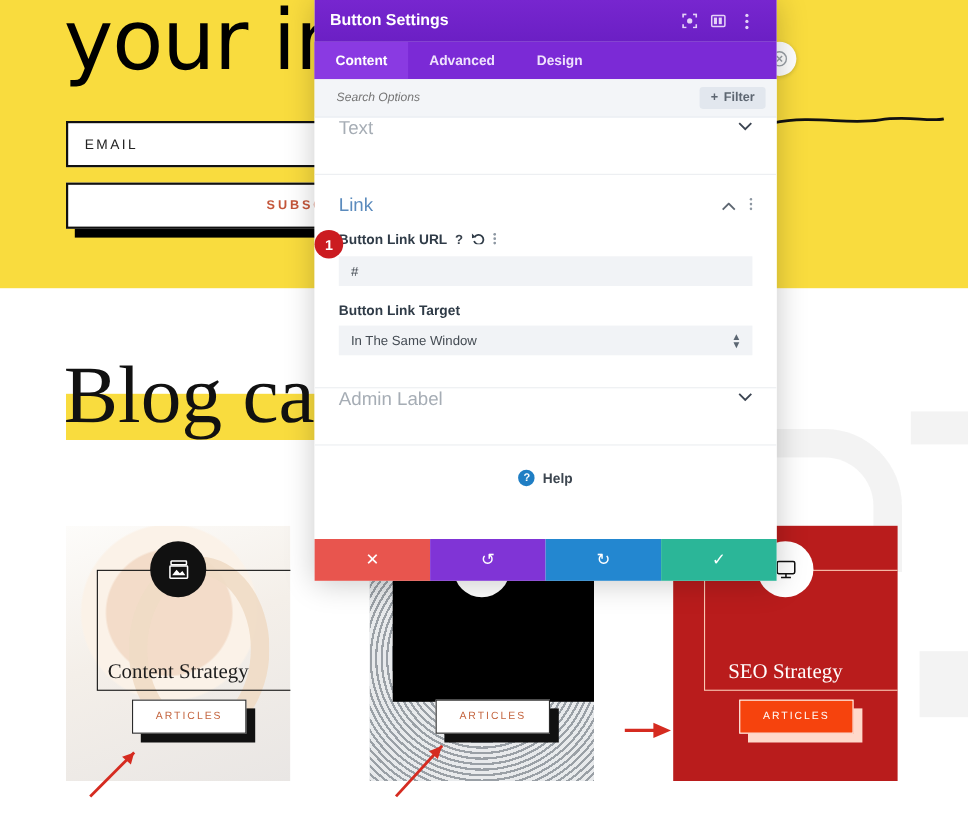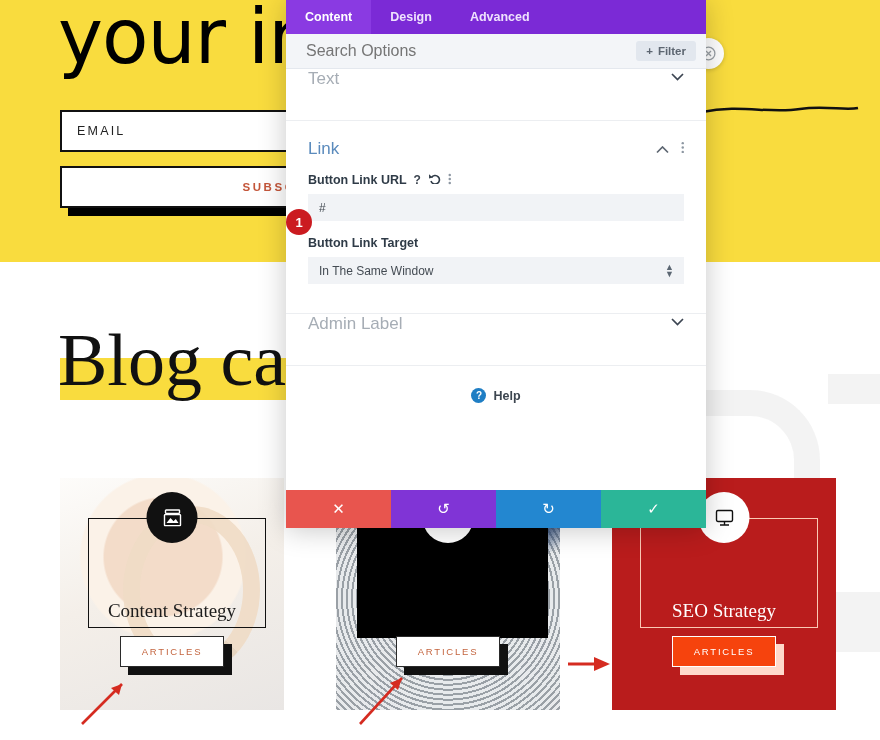--- a/index.html
+++ b/index.html
@@ -63,21 +63,21 @@
   }
   .deco-rect {
     position: absolute; left: 828px; top: 374px; width: 52px; height: 30px; background: #f3f3f3;
   }
   .deco-rect2 {
     position: absolute; left: 836px; top: 592px; width: 44px; height: 60px; background: #f3f3f3;
   }
 
   
   .card {
-    position: absolute; top: 478px; width: 224px; height: 232px; overflow: hidden;
+    position: absolute; top: 478px; width: 204px; height: 232px; overflow: hidden;
   }
   .card1 { left: 60px; }
   .card2 { left: 336px; }
   .card3 { left: 612px; background: #b91c1c; }
   .card-photo { position: absolute; inset: 0; }
   .c1-photo {
     background:
       radial-gradient(circle at 46% 34%, #f3dcc9 0 30%, rgba(243,220,201,0) 31%),
       radial-gradient(circle at 46% 34%, #fbf2e8 0 42%, rgba(251,242,232,0) 43%),
       linear-gradient(160deg, #fdfcfa 0%, #f4efe9 45%, #e9e6e4 100%);
@@ -158,21 +158,21 @@
     padding: 0 19px; display: flex; align-items: center;
     color: #efe2fd; font-size: 12.5px; font-weight: 700;
   }
   .m-tab.active { background: #8a3ae2; color: #fff; }
   .m-search {
     height: 35px; background: #f3f5f8; border-bottom: 1px solid #e4e8ee;
     display: flex; align-items: center; padding: 0 10px 0 20px; flex: none;
   }
   .m-search-input {
     flex: 1; border: none; background: transparent; outline: none;
-    font-family: "Liberation Sans", sans-serif; font-size: 16px; color: #9aa3ad;
+    font-family: "Liberation Sans", sans-serif; font-size: 11px; color: #9aa3ad; font-style: italic;
   }
   .m-filter {
     background: #e2e7ee; color: #5d6671; font-size: 11.5px; font-weight: 700;
     padding: 4px 10px; border-radius: 3px; display: flex; align-items: center; gap: 5px;
   }
   .m-body { flex: 1; overflow: hidden; background: #fff; }
 
   .sec-collapsed {
     height: 52px; display: flex; align-items: flex-start; padding: 0 22px;
     border-bottom: 1px solid #eceef1;
@@ -311,25 +311,48 @@
     <path d="M46 6 L34 11 L42 18 Z" fill="#d52b20"></path>
   </svg>
   <svg class="red-arrow ra3" width="46" height="24" viewBox="0 0 46 24">
     <path d="M2 12 H32" stroke="#d52b20" stroke-width="3"></path>
     <path d="M44 12 L28 5 L28 19 Z" fill="#d52b20"></path>
   </svg>
 </div>
 
 <div id="modal">
 
+  <div class="m-header">
+    <div class="m-title">Button Settings</div>
+    <div class="m-hicon">
+      <svg width="14" height="14" viewBox="0 0 14 14">
+        <path d="M1 4 V1 H4 M10 1 H13 V4 M13 10 V13 H10 M4 13 H1 V10" stroke="currentColor" stroke-width="1.5" fill="none"></path>
+        <circle cx="7" cy="7" r="2.4" fill="currentColor"></circle>
+      </svg>
+    </div>
+    <div class="m-hicon">
+      <svg width="14" height="14" viewBox="0 0 14 14">
+        <rect x="1" y="2" width="12" height="10" rx="1" stroke="currentColor" stroke-width="1.4" fill="none"></rect>
+        <rect x="3" y="4" width="2.8" height="6" fill="currentColor"></rect>
+        <rect x="7.4" y="4" width="2.8" height="6" fill="currentColor"></rect>
+      </svg>
+    </div>
+    <div class="m-hicon">
+      <svg width="4" height="15" viewBox="0 0 4 15">
+        <circle cx="2" cy="2" r="1.5" fill="currentColor"></circle>
+        <circle cx="2" cy="7.5" r="1.5" fill="currentColor"></circle>
+        <circle cx="2" cy="13" r="1.5" fill="currentColor"></circle>
+      </svg>
+    </div>
+  </div>
 
   <div class="m-tabs">
     <div class="m-tab active">Content</div>
+    <div class="m-tab">Advanced</div>
     <div class="m-tab">Design</div>
-    <div class="m-tab">Advanced</div>
   </div>
 
   <div class="m-search">
     <input class="m-search-input" placeholder="Search Options" style="">
     <div class="m-filter">
       <span>+</span>
       <span>Filter</span>
     </div>
   </div>
 

